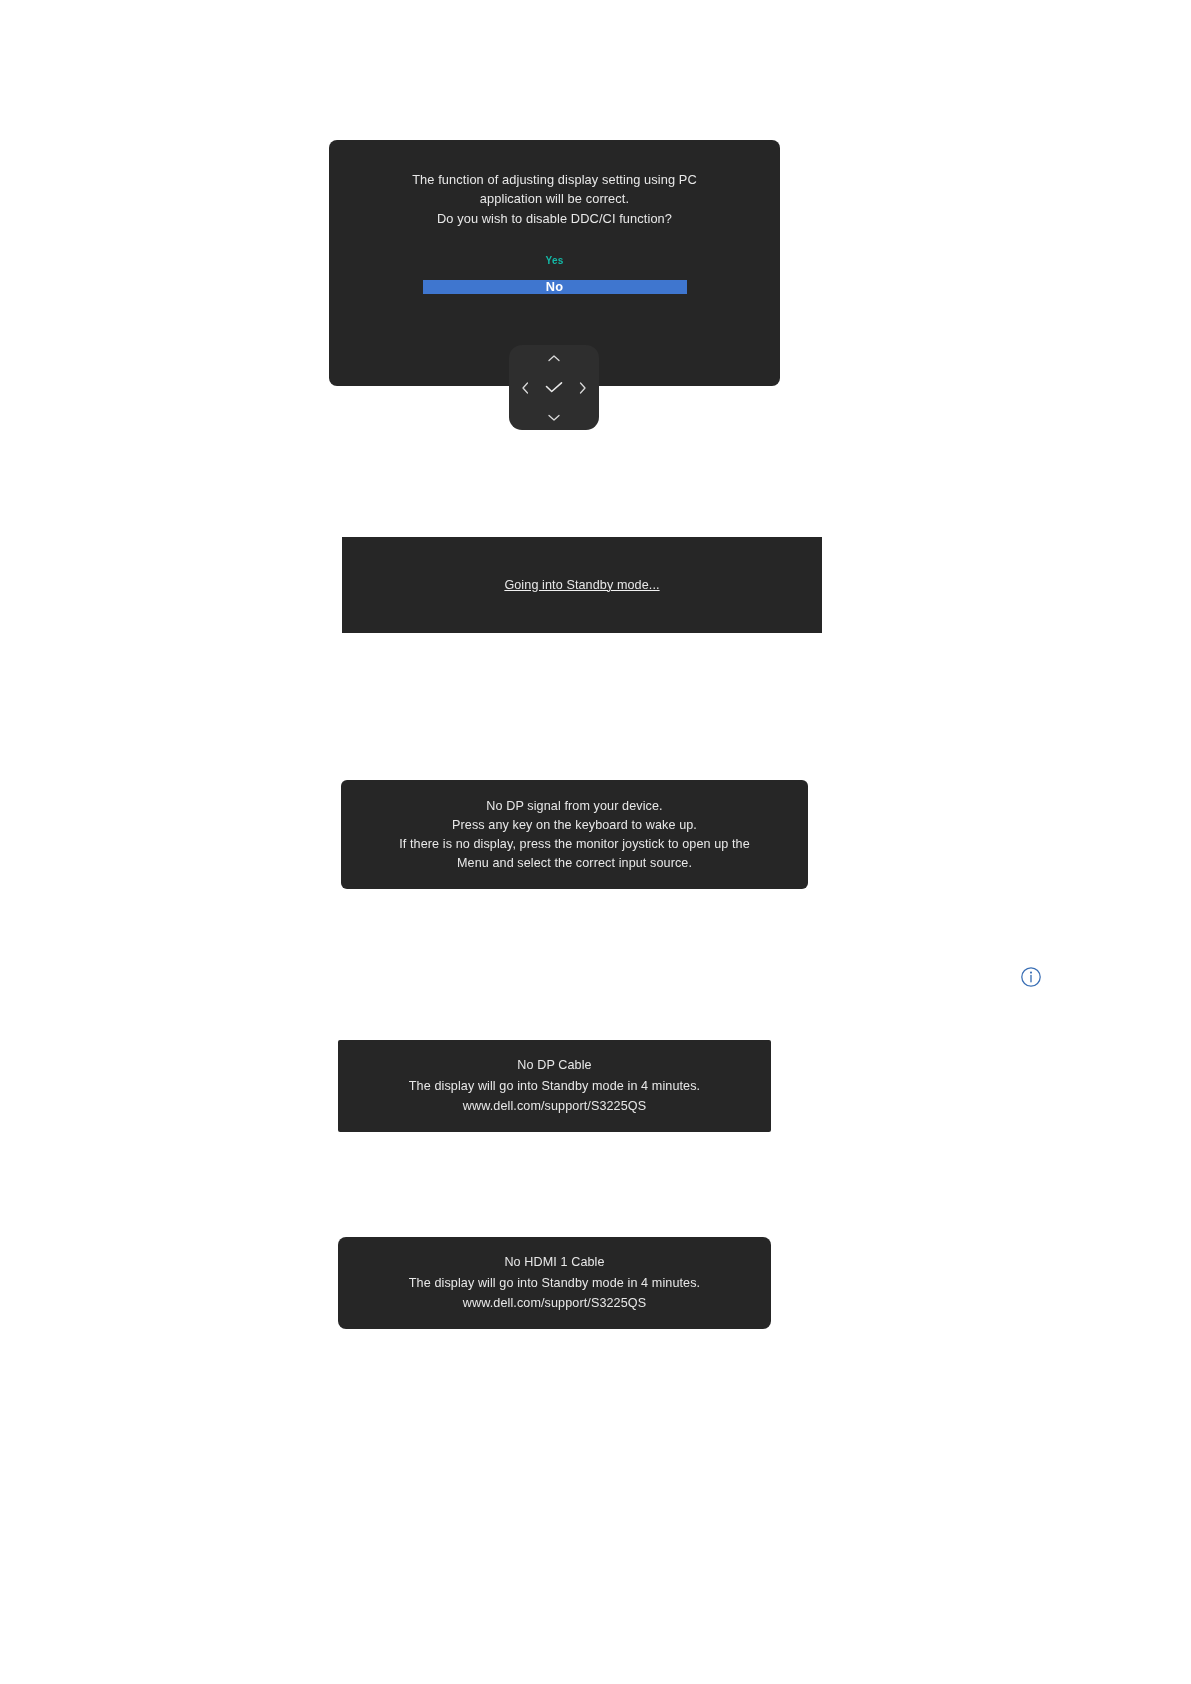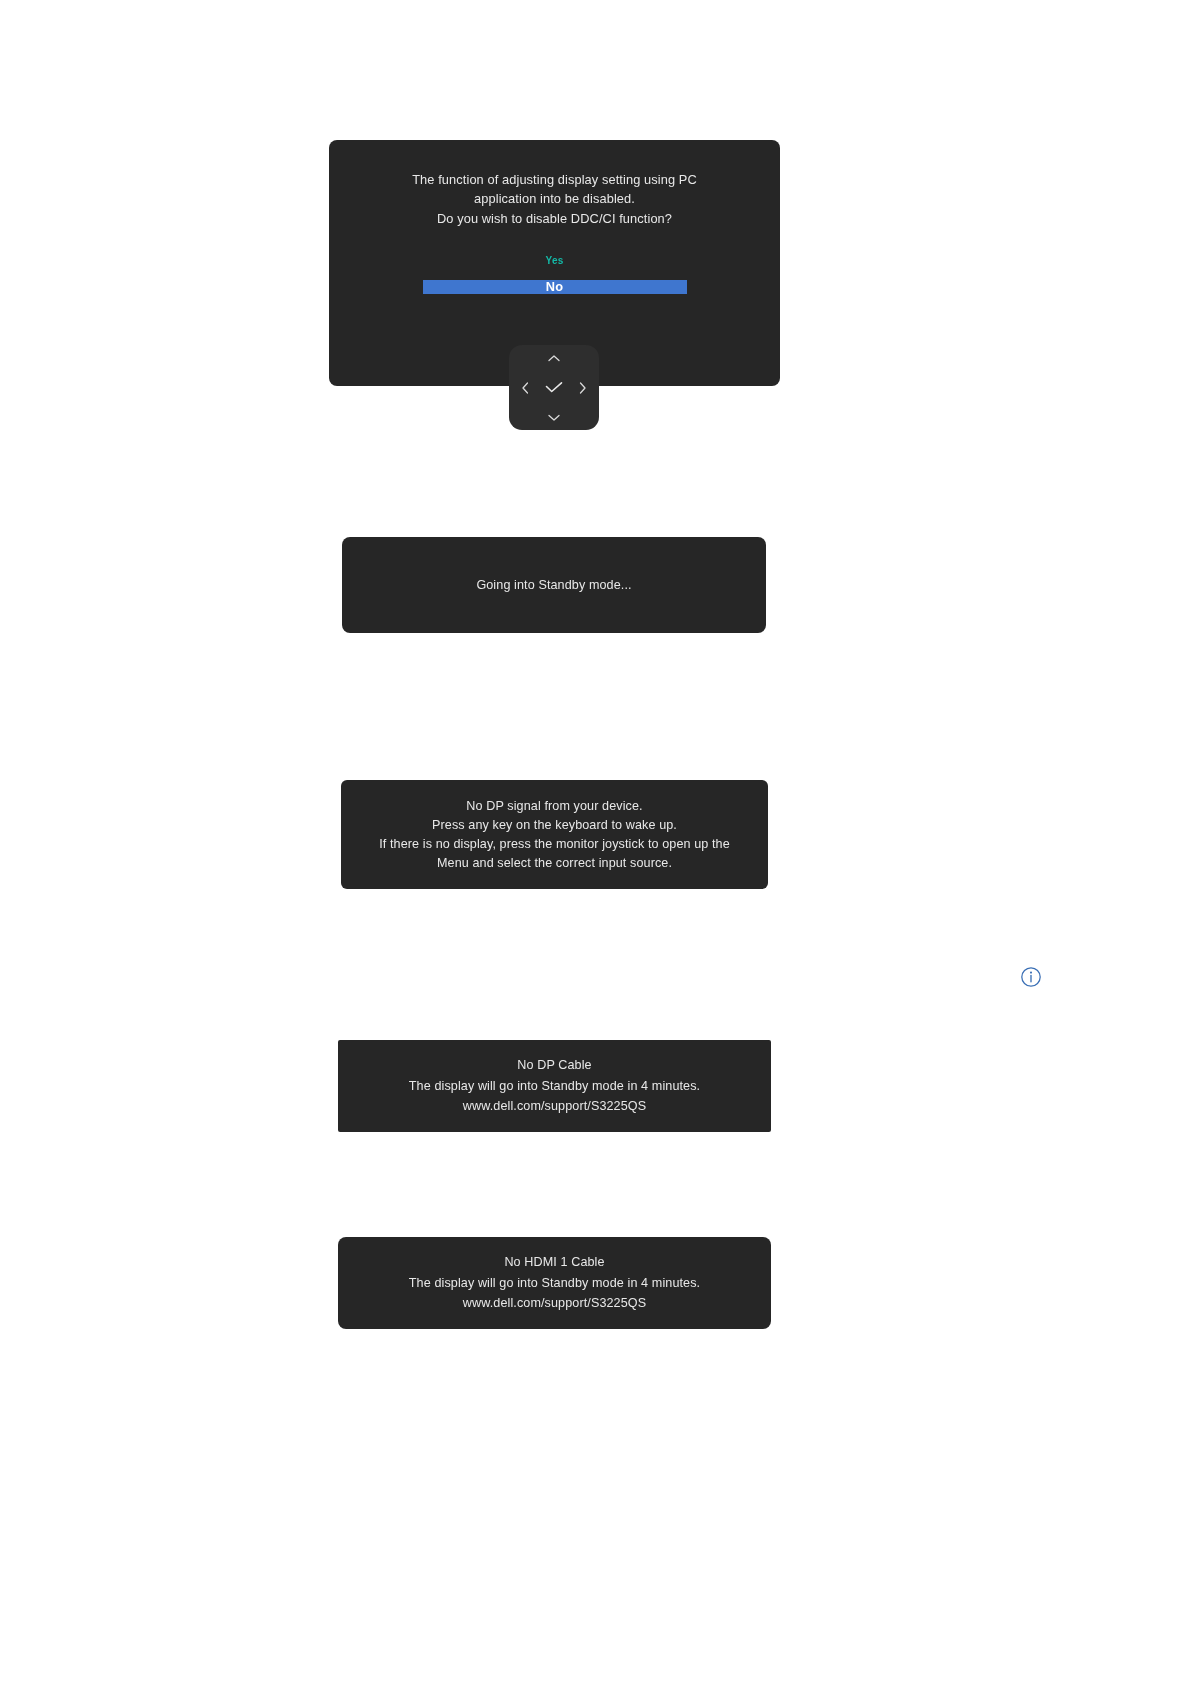--- a/index.html
+++ b/index.html
@@ -99,30 +99,31 @@
   .jk-up    { left: 50%; top: 9px;  transform: translateX(-50%); }
   .jk-down  { left: 50%; bottom: 8px; transform: translateX(-50%); }
   .jk-left  { left: 12px; top: 50%; transform: translateY(-50%); }
   .jk-right { right: 12px; top: 50%; transform: translateY(-50%); }
   .jk-ok    { left: 50%; top: 50%; transform: translate(-50%, -50%); }
 
   
   #standby-box {
     left: 342px;
     top: 537px;
-    width: 424px;
+    width: 480px;
     height: 96px;
-    border-radius: 8px;
+    border-radius: 0;
+    text-decoration: underline;
   }
 
   
   #nodpsignal-box {
     left: 341px;
     top: 780px;
-    width: 427px;
+    width: 467px;
     height: 109px;
     border-radius: 6px;
   }
   #nodpsignal-box .osd-line { line-height: 19px; }
 
   
   #nodpcable-box {
     left: 338px;
     top: 1040px;
     width: 433px;
@@ -151,21 +152,21 @@
   }
   #info-note svg { display: block; }
 </style>
 </head>
 <body>
 
 <div class="page">
 
   <div class="osd-box" id="ddcci-box">
     <div class="osd-line">The function of adjusting display setting using PC</div>
-    <div class="osd-line">application into be disabled.</div>
+    <div class="osd-line">application will be correct.</div>
     <div class="osd-line">Do you wish to disable DDC/CI function?</div>
     <div class="osd-choice-yes">Yes</div>
     <div class="osd-choice-no">No</div>
   </div>
 
   <div id="joystick">
     <span class="jk jk-up">
       <svg width="13" height="9" viewBox="0 0 13 9" fill="none">
         <path d="M1.5 6.5 L6.5 2 L11.5 6.5" stroke="#d9d9d9" stroke-width="1.3" stroke-linecap="round" stroke-linejoin="round"></path>
       </svg>

